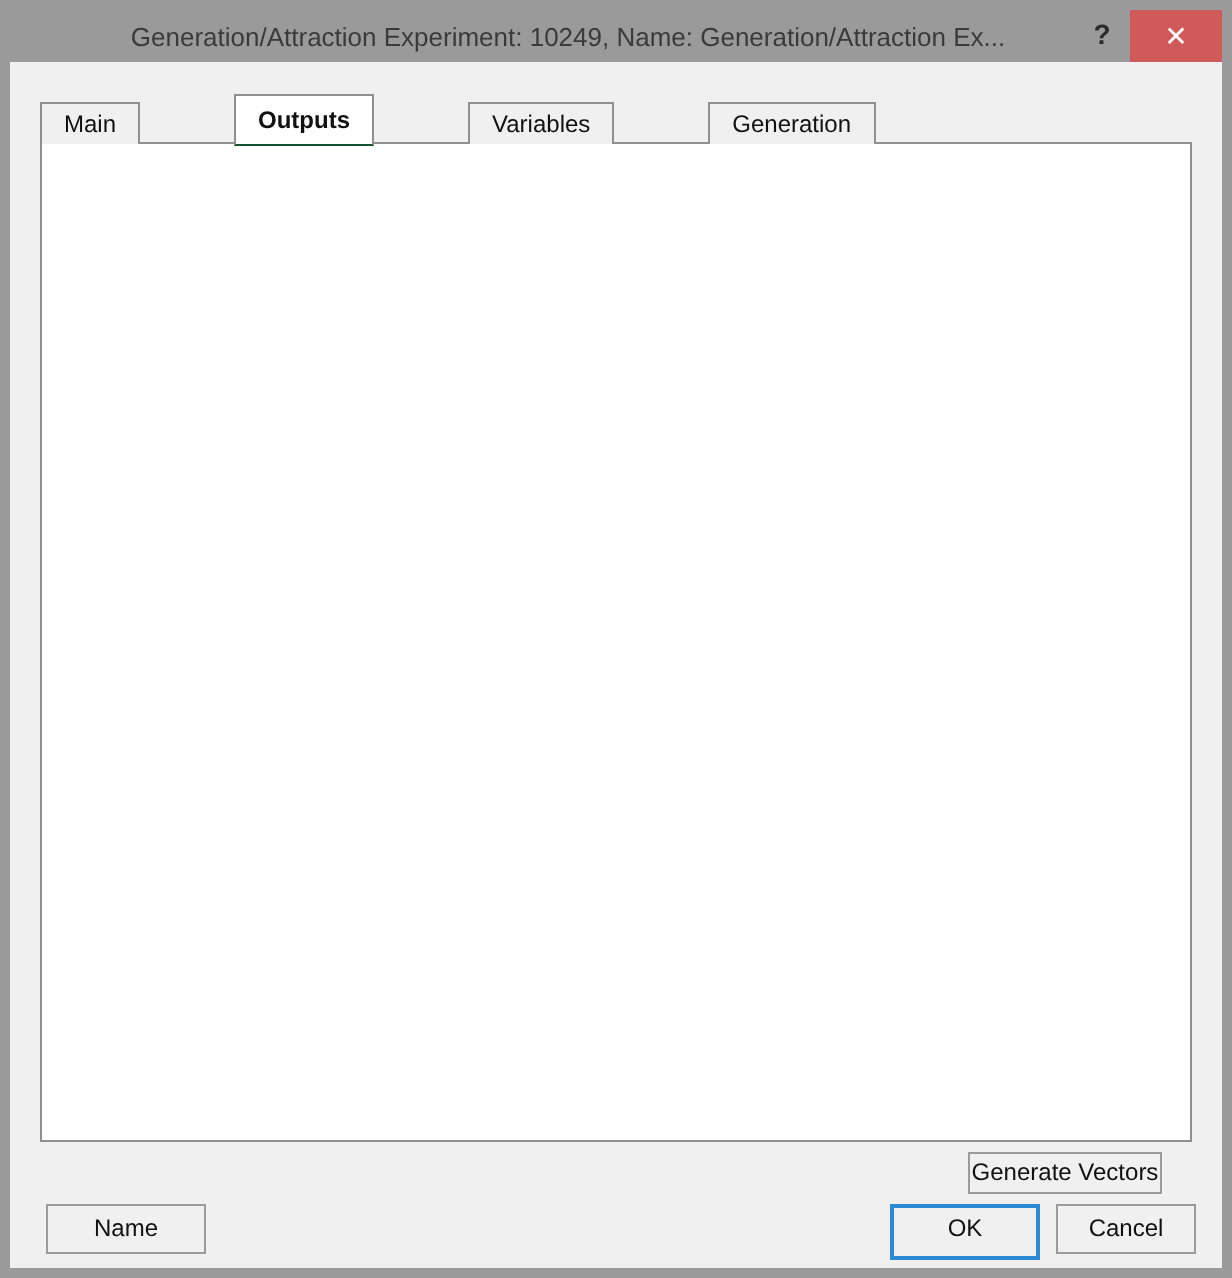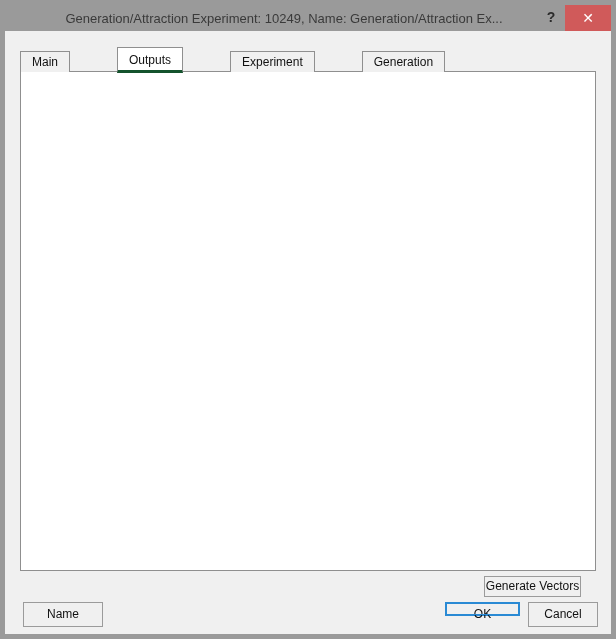--- a/index.html
+++ b/index.html
@@ -103,21 +103,22 @@
     position: relative;
     cursor: default;
     white-space: nowrap;
   }
   .tab.active {
     background: #ffffff;
     height: 26px;
     line-height: 25px;
     z-index: 4;
     margin-bottom: -1px;
-    border-bottom: 3px solid #14532d;
+    border-bottom: 1px solid #14532d;
+    font-weight: bold;
   }
 
   
   .tabpanel {
     position: absolute;
     left: 15px;
     top: 40px;
     width: 576px;
     height: 500px;
     box-sizing: border-box;
@@ -268,21 +269,21 @@
     top: 571px;
     width: 80px;
     height: 25px;
     line-height: 23px;
   }
   .btn-ok {
     position: absolute;
     left: 440px;
     top: 571px;
     width: 75px;
-    height: 14px;
+    height: 28px;
     line-height: 23px;
     border: 1px solid #2a8ad4;
     outline: 1px solid #2a8ad4;
     outline-offset: -2px;
   }
   .btn-cancel {
     position: absolute;
     left: 523px;
     top: 571px;
     width: 70px;
@@ -299,21 +300,21 @@
     <div class="title-text">Generation/Attraction Experiment: 10249, Name: Generation/Attraction Ex...</div>
     <div class="title-help">?</div>
     <div class="title-close">✕</div>
   </div>
 
   <div class="dialog-body">
 
     <div class="tabstrip">
       <div class="tab">Main</div>
       <div class="tab active">Outputs</div>
-      <div class="tab">Experiment</div>
+      <div class="tab">Variables</div>
       <div class="tab">Generation</div>
     </div>
 
     <div class="tabpanel"></div>
 
     <div class="grid-wrap">
       <div class="filler-area"></div>
       <div class="grid-scroll-inner">
         <table class="grid">
           <thead>

